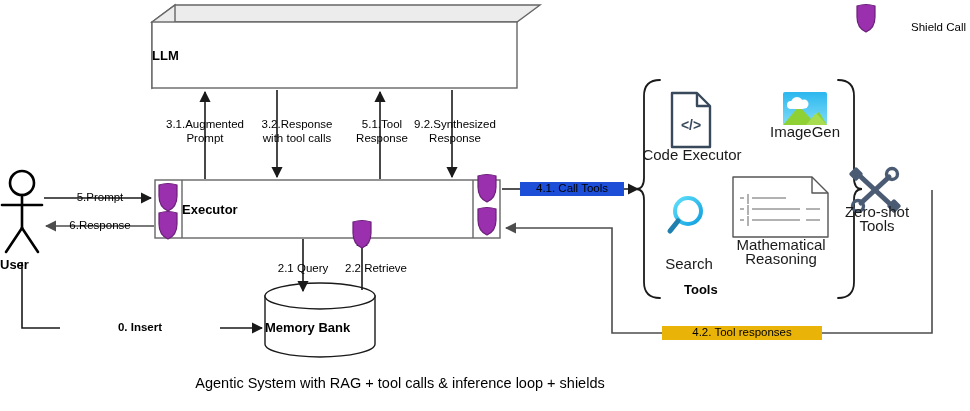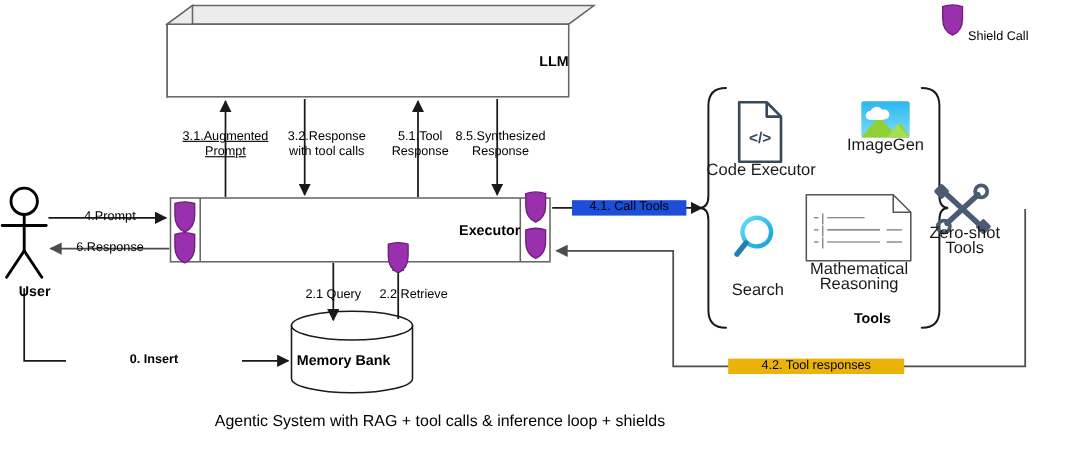--- a/index.html
+++ b/index.html
@@ -2,21 +2,21 @@
 <html><head>
 <meta charset="utf-8">
 <style>
   html,body{margin:0;padding:0;background:#ffffff;}
   body{width:970px;height:411px;position:relative;overflow:hidden;
        font-family:"Liberation Sans","DejaVu Sans",sans-serif;
        color:#000;-webkit-font-smoothing:antialiased;}
   #canvas{position:absolute;inset:0;width:970px;height:411px;}
   .lbl{position:absolute;font-size:11.5px;line-height:13.5px;color:#000;
        text-align:center;white-space:pre-line;}
-  .node-title{position:absolute;font-weight:bold;font-size:13px;text-align:right;}
+  .node-title{position:absolute;font-weight:bold;font-size:13px;text-align:left;}
   .icon-cap{position:absolute;font-size:15px;line-height:13.5px;text-align:center;
             color:#1a1a1a;white-space:pre-line;}
   svg{overflow:visible;}
 </style>
 </head>
 <body>
 
 <svg id="canvas" viewBox="0 0 970 411" xmlns="http://www.w3.org/2000/svg">
   <defs>
     <marker id="ah" viewBox="0 0 10 10" refX="9" refY="5" markerWidth="7" markerHeight="7" orient="auto-start-reverse">
@@ -153,39 +153,39 @@
     <path d="M857,6 q9,-3 18,0 v11 q0,11 -9,15 q-9,-4 -9,-15 z"></path>
   </g>
 </svg>
 
 <div class="node-title" style="left:152px;top:48px;width:365px;">LLM</div>
 <div class="node-title" style="left:182px;top:202px;width:291px;">Executor</div>
 <div class="node-title" style="left:265px;top:320px;width:90px;">Memory Bank</div>
 <div class="node-title" style="left:0px;top:257px;width:46px;">User</div>
 <div class="node-title" style="left:684px;top:282px;width:126px;">Tools</div>
 
-<div class="lbl" style="left:52px;top:191px;width:96px;">4.Prompt</div>
+<div class="lbl" style="left:52px;top:191px;width:96px;">5.Prompt</div>
 <div class="lbl" style="left:52px;top:219px;width:96px;">6.Response</div>
 <div class="lbl" style="left:60px;top:321px;width:160px;background:#fff;font-weight:bold;">0. Insert</div>
 <div class="lbl" style="left:262px;top:262px;width:82px;">2.1 Query</div>
 <div class="lbl" style="left:330px;top:262px;width:92px;">2.2 Retrieve</div>
-<div class="lbl" style="left:143px;top:118px;width:124px;text-decoration:underline;">3.1.Augmented
+<div class="lbl" style="left:143px;top:118px;width:124px;">3.1.Augmented
 Prompt</div>
 <div class="lbl" style="left:238px;top:118px;width:118px;">3.2.Response
 with tool calls</div>
 <div class="lbl" style="left:520px;top:182px;width:104px;background:#1d4ed8;">4.1. Call Tools</div>
 <div class="lbl" style="left:662px;top:326px;width:160px;background:#eab308;">4.2. Tool responses</div>
 <div class="lbl" style="left:340px;top:118px;width:84px;">5.1.Tool
 Response</div>
-<div class="lbl" style="left:400px;top:118px;width:110px;">8.5.Synthesized
+<div class="lbl" style="left:400px;top:118px;width:110px;">9.2.Synthesized
 Response</div>
 
 <div class="icon-cap" style="left:637px;top:148px;width:110px;">Code Executor</div>
 <div class="icon-cap" style="left:760px;top:125px;width:90px;">ImageGen</div>
 <div class="icon-cap" style="left:653px;top:257px;width:72px;">Search</div>
 <div class="icon-cap" style="left:726px;top:238px;width:110px;">Mathematical
 Reasoning</div>
 <div class="icon-cap" style="left:836px;top:205px;width:82px;">Zero-shot
 Tools</div>
 
-<div class="lbl" style="left:880px;top:27px;width:86px;text-align:left;">Shield Call</div>
+<div class="lbl" style="left:880px;top:21px;width:86px;text-align:right;">Shield Call</div>
 
 <div class="lbl" style="left:0px;top:377px;width:800px;font-size:14.5px;">Agentic System with RAG + tool calls &amp; inference loop + shields</div>
 
 </body></html>

